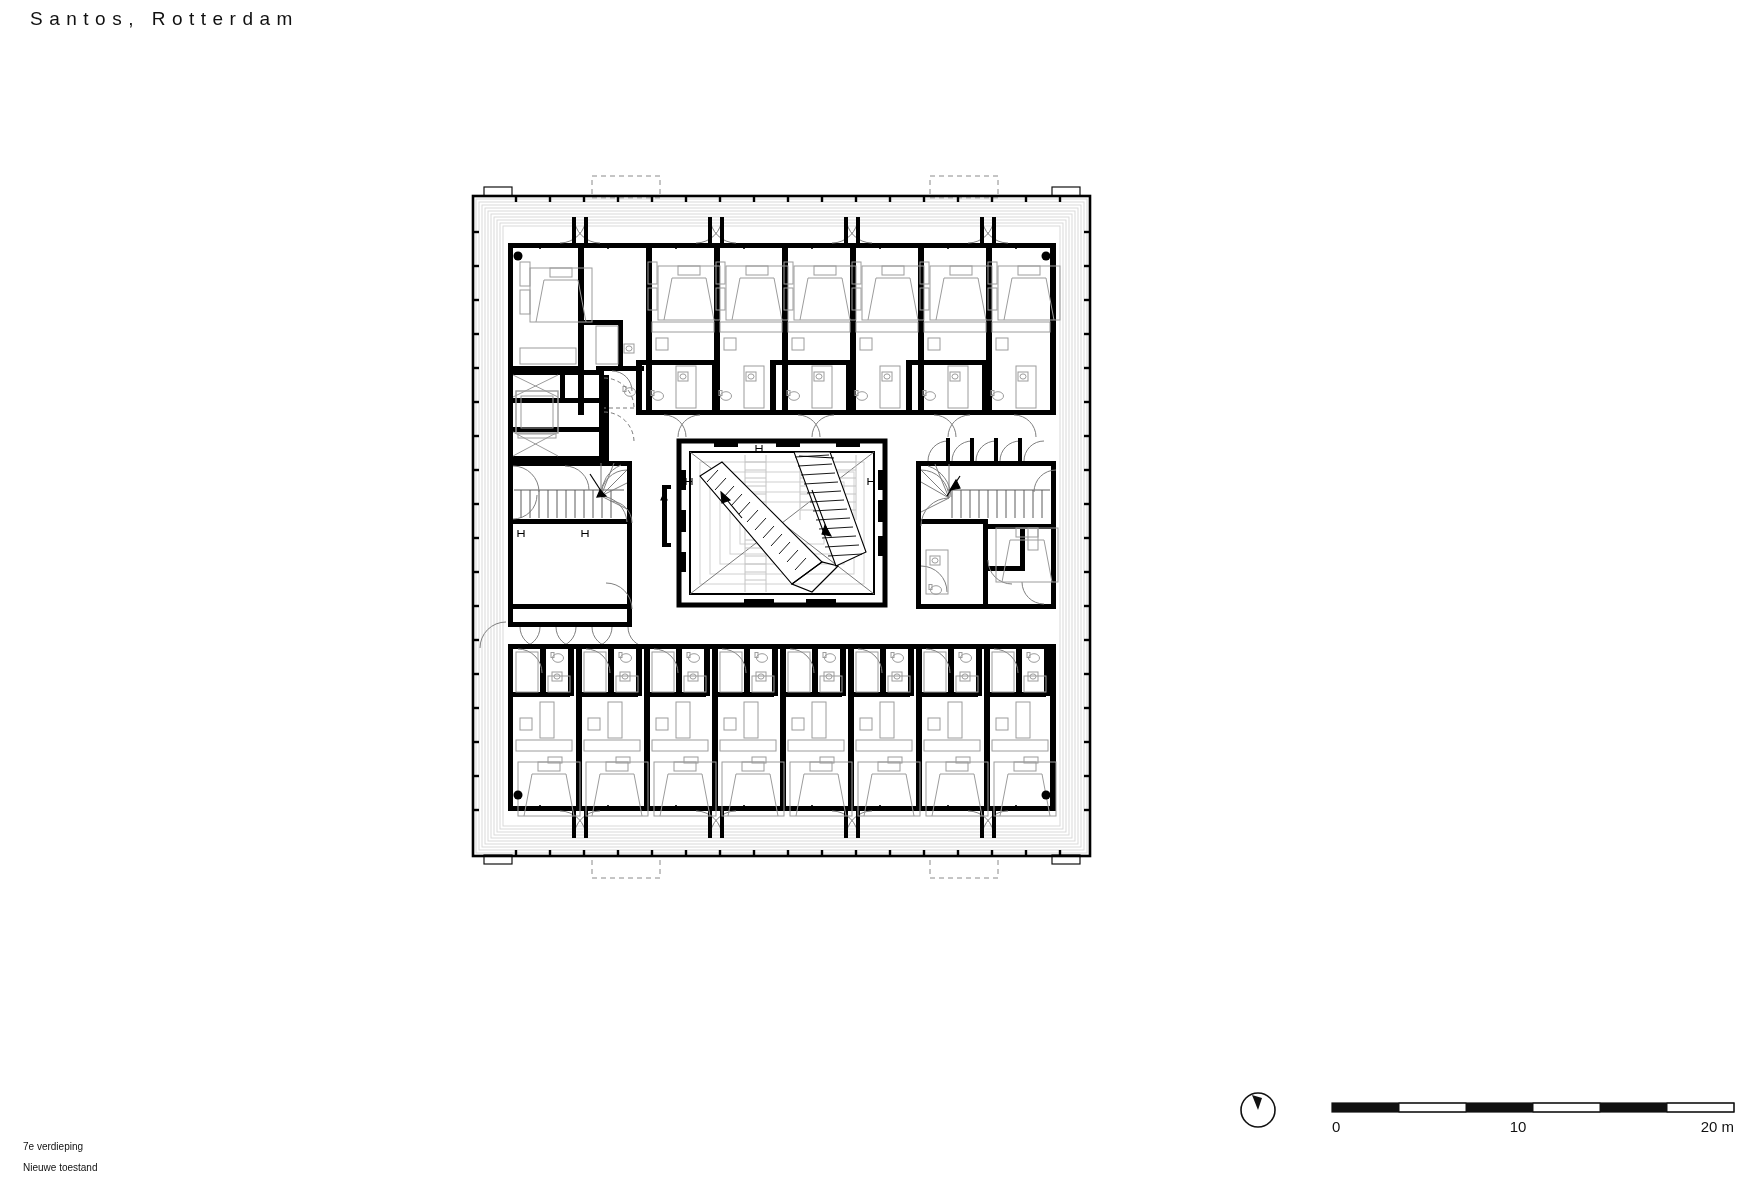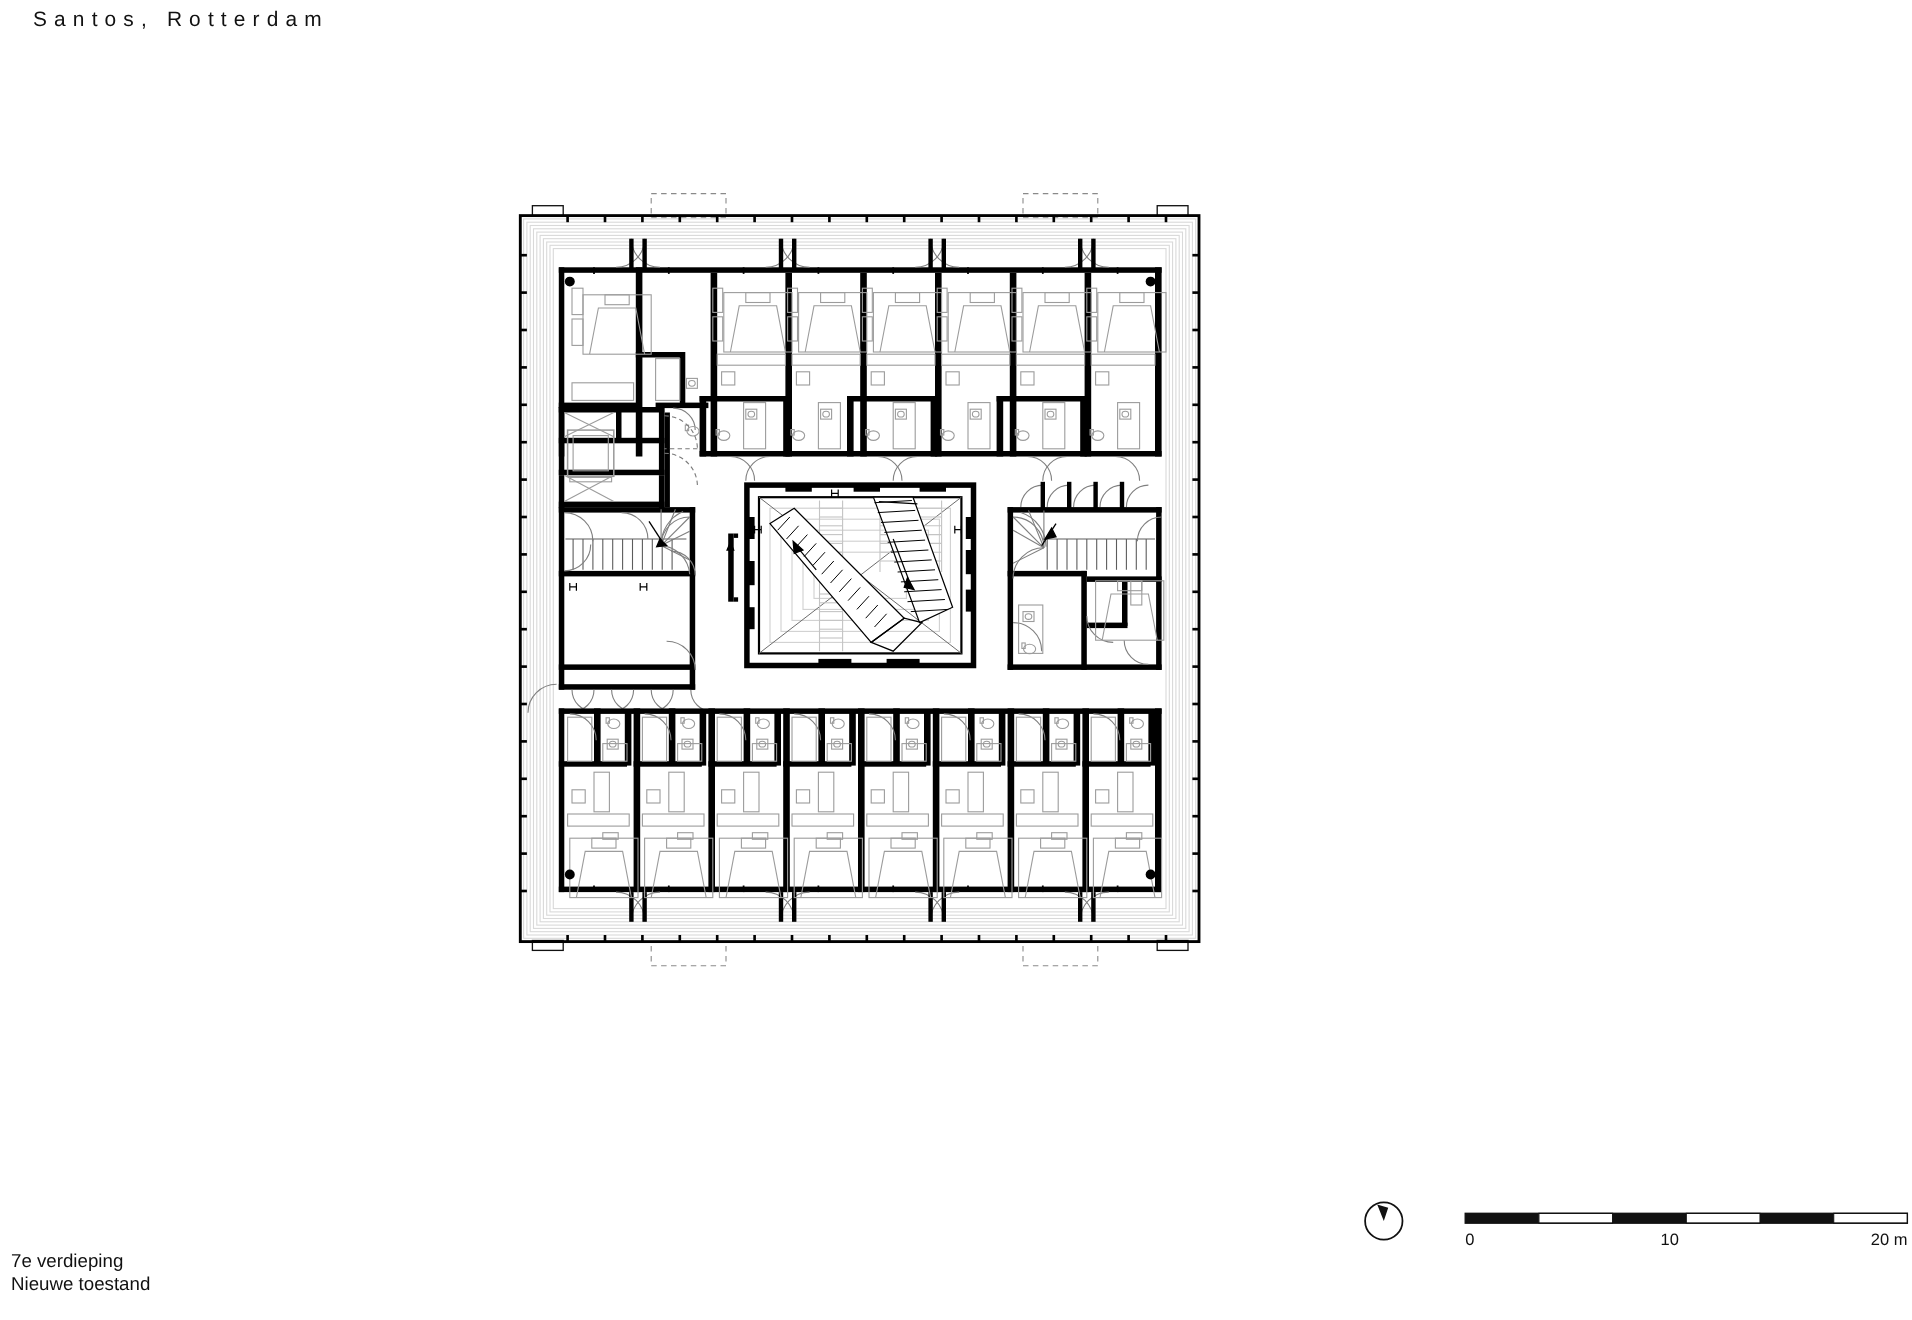--- a/index.html
+++ b/index.html
@@ -1,20 +1,20 @@
 <!DOCTYPE html>
 <html><head>
 <meta charset="utf-8">
 <style>
   html,body{margin:0;padding:0;background:#ffffff;}
   body{width:1738px;height:1200px;position:relative;overflow:hidden;
        font-family:"Liberation Sans","DejaVu Sans",sans-serif;color:#1a1a1a;}
   #title{position:absolute;left:10px;top:8px;font-size:19px;letter-spacing:6.5px;
          font-weight:400;color:#111;white-space:nowrap;margin-left:20px;}
-  #caption{position:absolute;left:10px;top:1136px;font-size:17px;line-height:21px;color:#111;}
+  #caption{position:absolute;left:23px;top:1136px;font-size:10px;line-height:21px;color:#111;}
   #caption div{white-space:nowrap;}
   #plan{position:absolute;left:0;top:0;}
   #legend{position:absolute;left:0;top:0;}
   .lbl{font-size:15px;fill:#111;font-family:"Liberation Sans","DejaVu Sans",sans-serif;}
 </style>
 </head>
 <body>
 
 <div id="title">Santos, Rotterdam</div>
 

